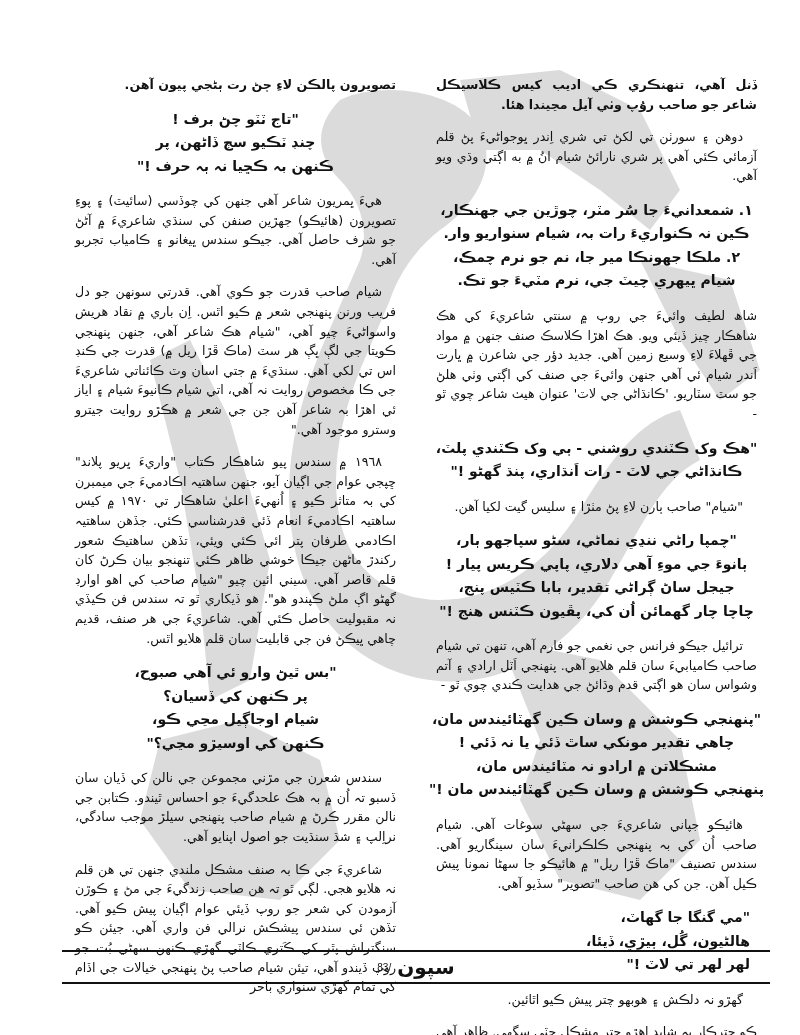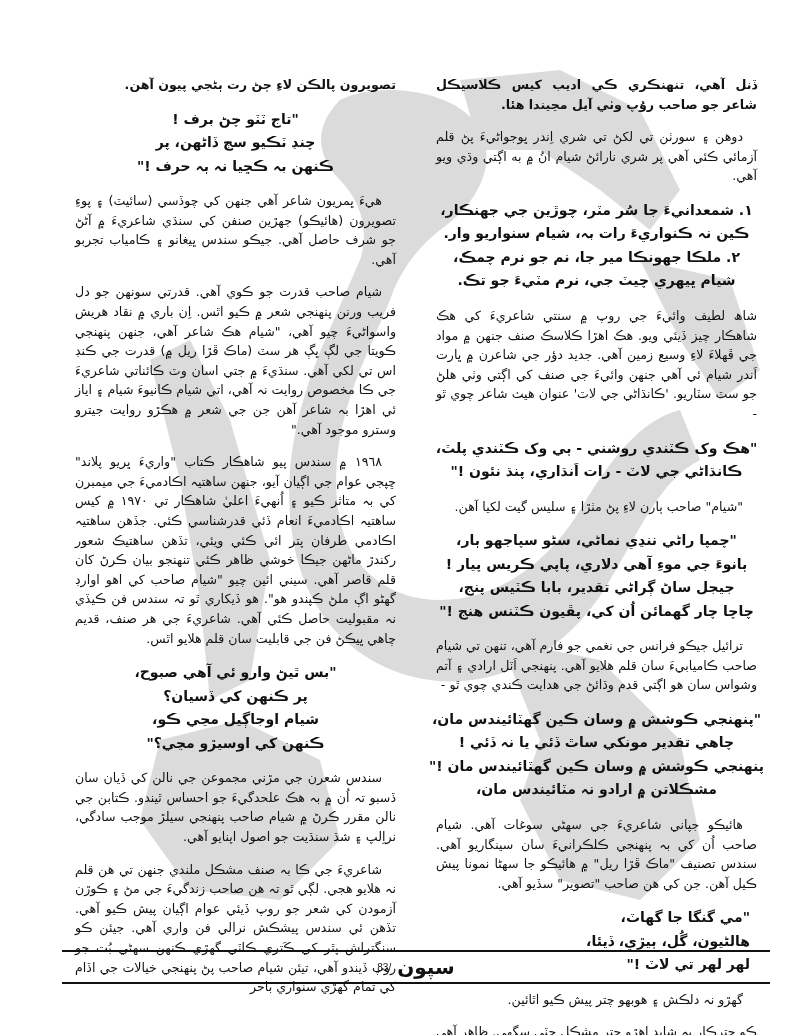--- a/index.html
+++ b/index.html
@@ -57,35 +57,35 @@
     <p>دوھن ۽ سورٺن تي لکڻ تي شري اِندر ڀوجواڻيءَ پڻ قلم آزمائي ڪئي آهي پر شري نارائڻ شيام انُ ۾ به اڳتي وڌي ويو آهي.</p>
     <div class="verse">
       <span class="line">١. شمعدانيءَ جا سُر مٽر، چوڙين جي جھنڪار،</span>
       <span class="line">ڪين نہ ڪنواريءَ رات بہ، شيام سنواريو وار.</span>
       <span class="line">٢. ملڪا جھونڪا مير جا، نم جو نرم چمڪ،</span>
       <span class="line">شيام ڀيھري چيٽ جي، نرم مٽيءَ جو تڪ.</span>
     </div>
     <p class="noindent">شاھ لطيف وائيءَ جي روپ ۾ سنتي شاعريءَ کي هڪ شاهڪار چيز ڏيئي ويو. هڪ اهڙا ڪلاسڪ صنف جنھن ۾ مواد جي ڦهلاءَ لاءِ وسيع زمين آهي. جديد دؤر جي شاعرن ۾ ڀارت اَندر شيام ئي آهي جنھن وائيءَ جي صنف کي اڳتي وٺي هلڻ جو سٽ سٽاريو. 'ڪانڌاڻي جي لاٽ' عنوان هيٺ شاعر چوي ٿو -</p>
     <div class="verse">
       <span class="line">"هڪ وک ڪٽندي روشني - ٻي وک ڪٽندي پلٽ،</span>
-      <span class="line">ڪانڌاڻي جي لاٽ - رات اَنڌاري، پنڌ نئون !"</span>
+      <span class="line">ڪانڌاڻي جي لاٽ - رات اَنڌاري، پنڌ گھڻو !"</span>
     </div>
     <p>"شيام" صاحب ٻارن لاءِ پڻ مٺڙا ۽ سليس گيت لکيا آهن.</p>
     <div class="verse">
       <span class="line">"چمپا راڻي ننڍي نماڻي، سڻو سپاجھو ٻار،</span>
       <span class="line">ٻانوءَ جي موءِ آهي دلاري، پاپي ڪريس پيار !</span>
       <span class="line">جيجل ساڻ ڳراڻي تقدير، بابا ڪٽيس پنج،</span>
       <span class="line">چاچا چار گھمائن اُن کي، پڦيون ڪٽنس هنج !"</span>
     </div>
     <p>ترائيل جيڪو فرانس جي نغمي جو فارم آهي، تنھن تي شيام صاحب ڪاميابيءَ سان قلم هلايو آهي. پنھنجي اَٽل ارادي ۽ آتم وشواس سان هو اڳتي قدم وڌائڻ جي هدايت ڪندي چوي ٿو -</p>
     <div class="verse">
       <span class="line">"پنھنجي ڪوشش ۾ وسان ڪين گھٽائيندس مان،</span>
       <span class="line">چاهي تقدير مونکي ساٿ ڏئي يا نہ ڏئي !</span>
+      <span class="line">مشڪلاتن ۾ ارادو نہ مٽائيندس مان،</span>
       <span class="line">پنھنجي ڪوشش ۾ وسان ڪين گھٽائيندس مان !"</span>
-      <span class="line">مشڪلاتن ۾ ارادو نہ مٽائيندس مان،</span>
     </div>
     <p>هائيڪو جپاني شاعريءَ جي سهڻي سوغات آهي. شيام صاحب اُن کي بہ پنھنجي ڪلڪرانيءَ سان سينگاريو آهي. سندس تصنيف "ماڪ ڦڙا ريل" ۾ هائيڪو جا سهڻا نمونا پيش ڪيل آهن. جن کي هن صاحب "تصوير" سڏيو آهي.</p>
     <div class="verse right">
       <span class="line">"مي گنگا جا گھاٽ،</span>
       <span class="line">هالڻيون، گُل، ٻيڙي، ڏيئا،</span>
       <span class="line">لھر لھر تي لاٽ !"</span>
     </div>
     <p>گھڙو نہ دلڪش ۽ هوبھو چتر پيش ڪيو اٿائين.</p>
     <p class="noindent">ڪو چترڪار بہ شايد اهڙو چتر مشڪل چٽي سگھي. ظاهر آهي تہ هيءَ فارم چترڪاريءَ جي ٽيڪنيڪ تي ٻڌل آهي. سندس ڪي</p>
   </div>

